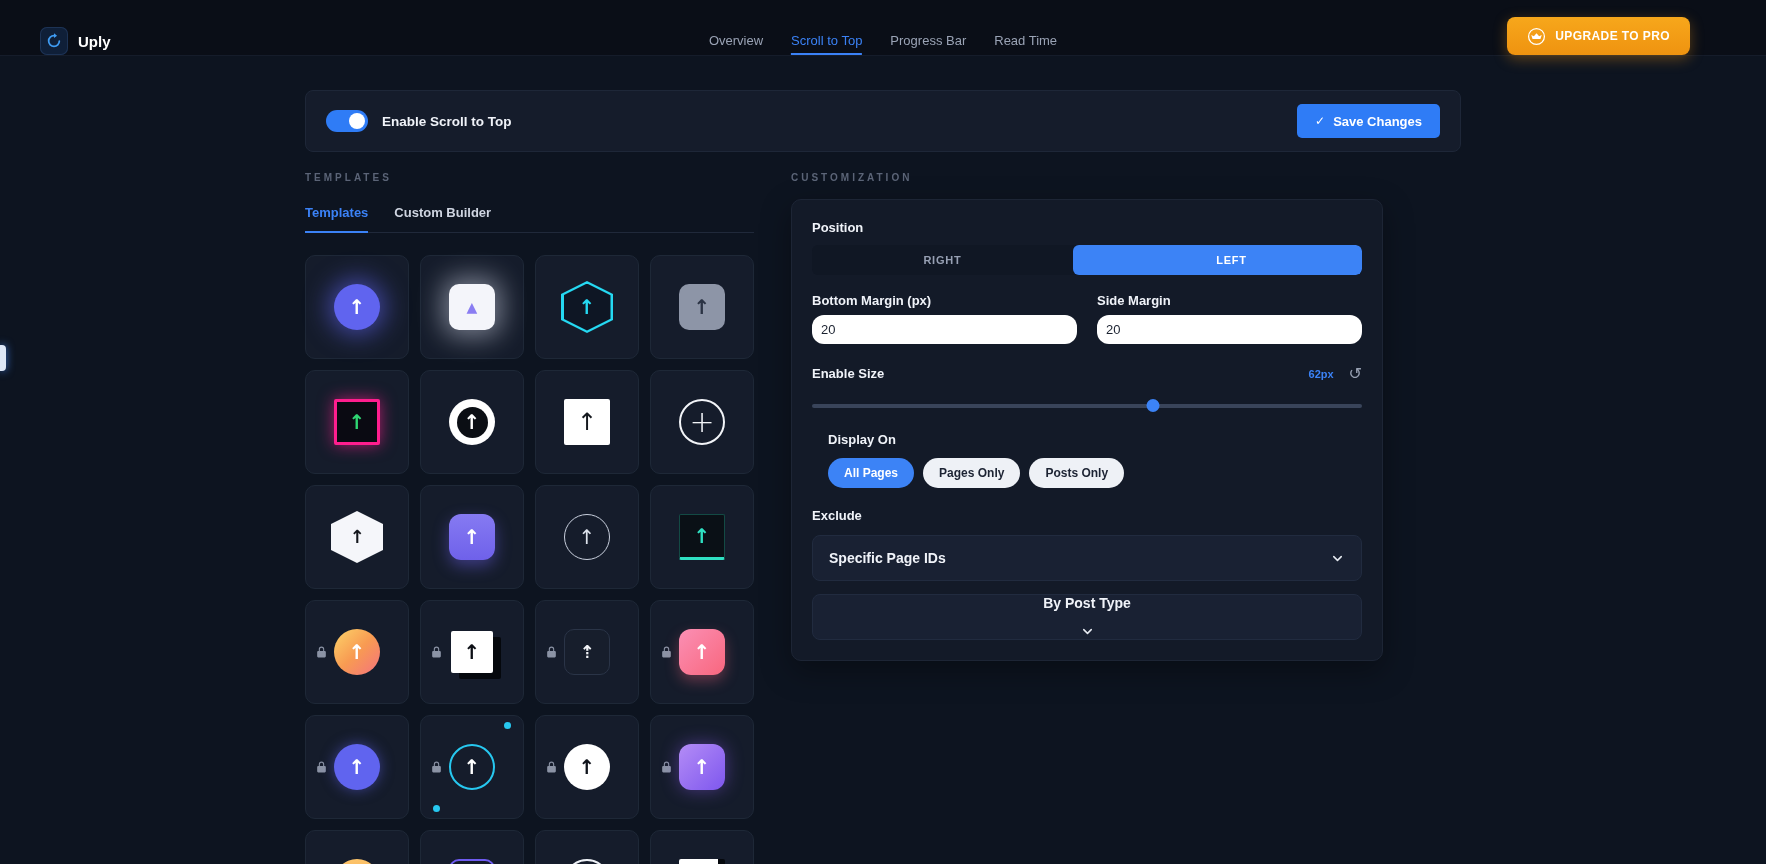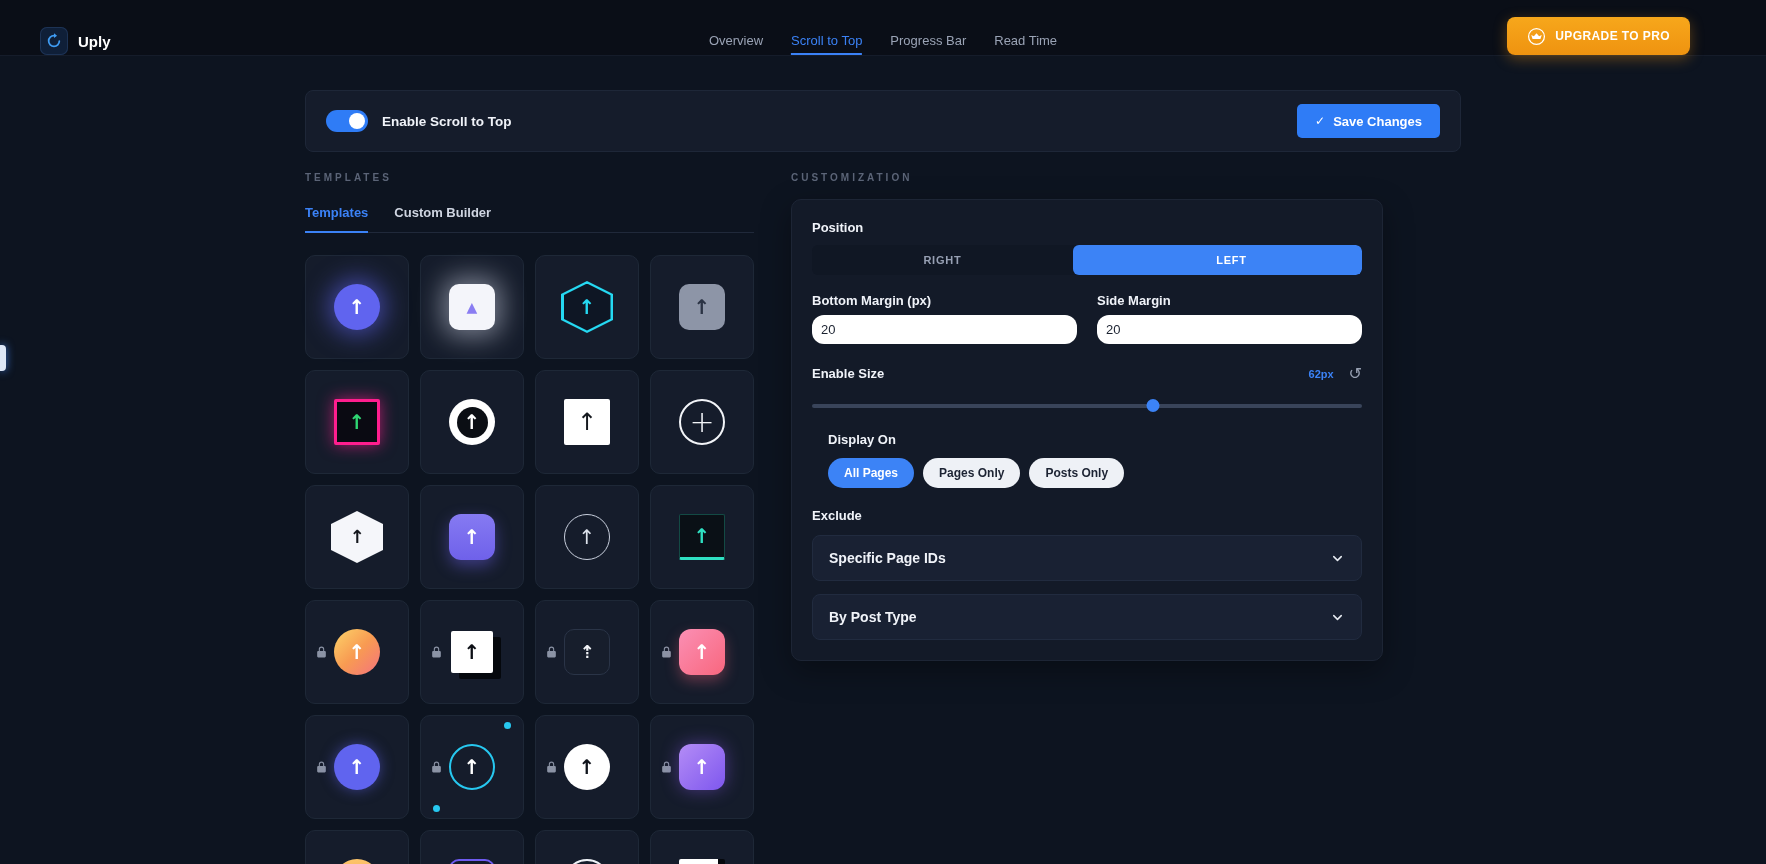--- a/index.html
+++ b/index.html
@@ -197,21 +197,21 @@
     font-size:12px; font-weight:700; background:#eef1f6; color:#1c2333; font-family:inherit;
   }
   .pill.active { background:#3c83f6; color:#ffffff; }
 
   .exclude-block { margin-top:20px; }
   .exclude-row {
     margin-top:12px; height:46px; background:#192133; border:1px solid #212b3f;
     border-radius:8px; display:flex; align-items:center; justify-content:space-between;
     padding:0 16px; cursor:pointer;
   }
-  .exclude-row + .exclude-row { margin-top:13px; }
+  .exclude-row + .exclude-row { margin-top:13px;flex-direction:column; }
   .exclude-label { font-size:14px; font-weight:700; color:#f0f3f9; }
 </style>
 </head>
 <body>
 
 <header class="header">
   <div class="brand">
     <div class="brand-logo">
       <svg width="16" height="16" viewBox="0 0 24 24">
         <path d="M12 4a8 8 0 1 0 8 8" fill="none" stroke="#3f9cf3" stroke-width="2.6" stroke-linecap="round"></path>

